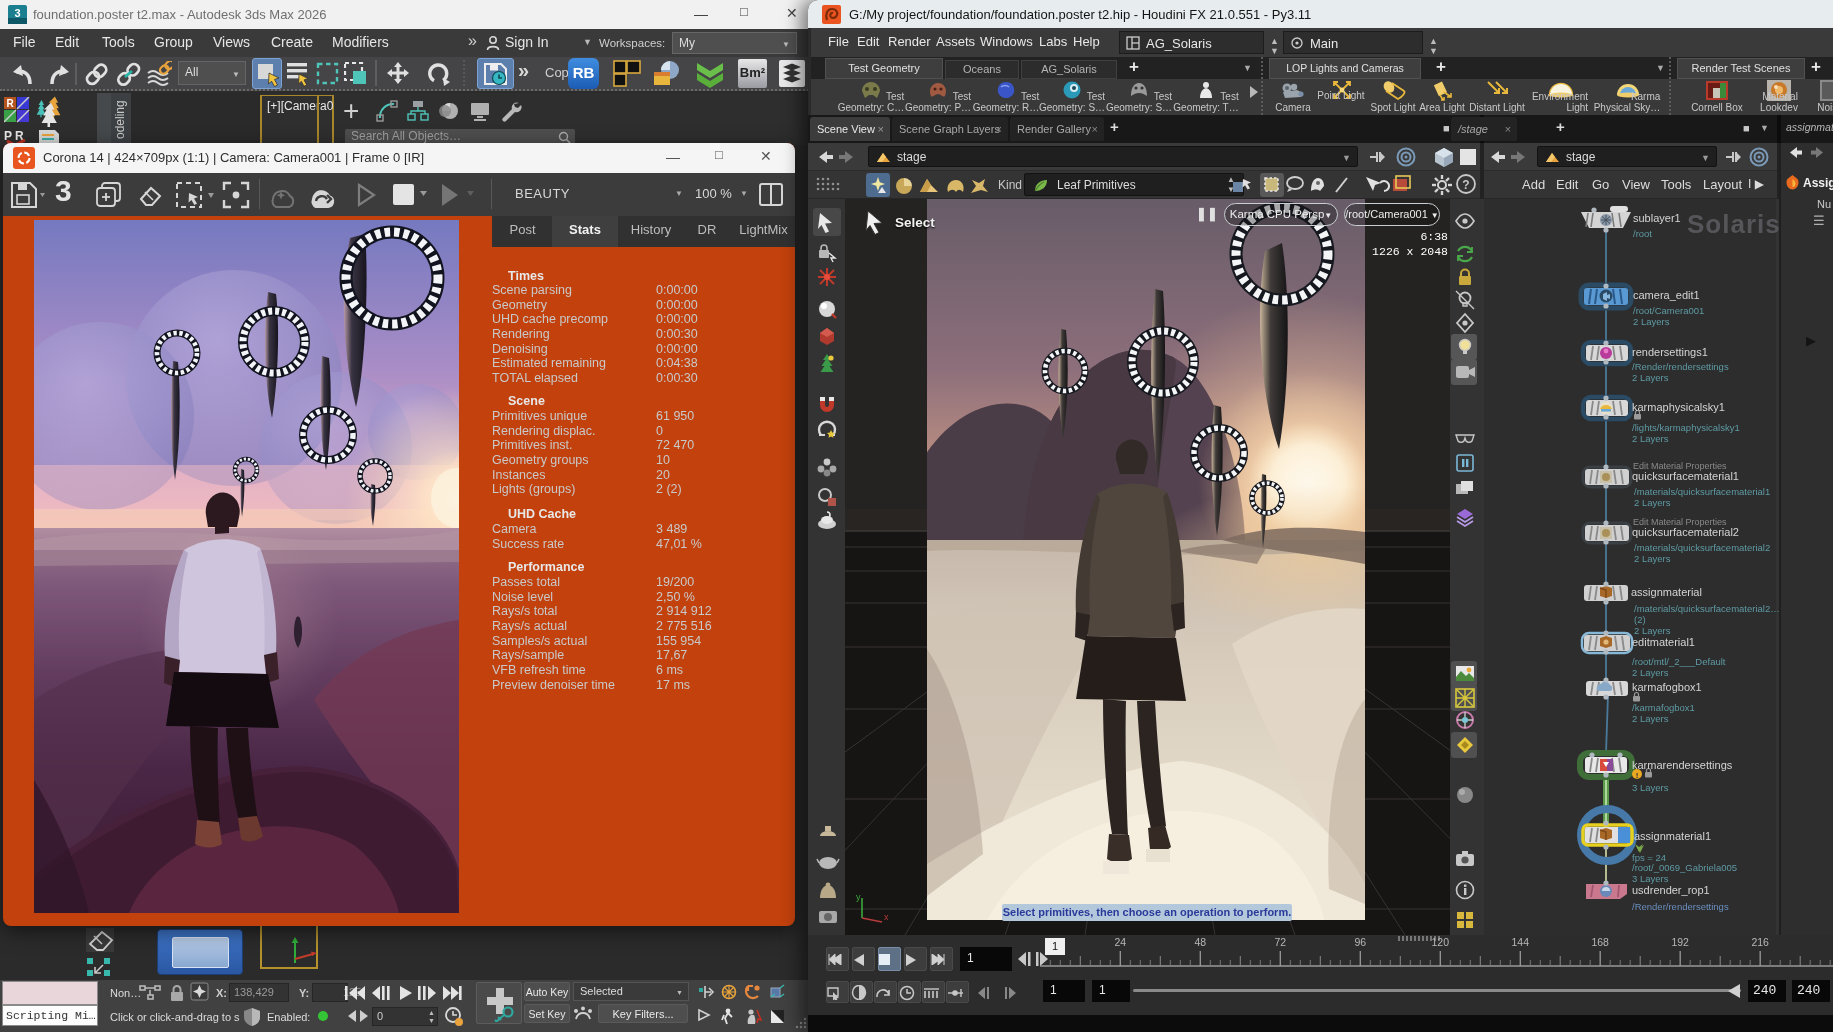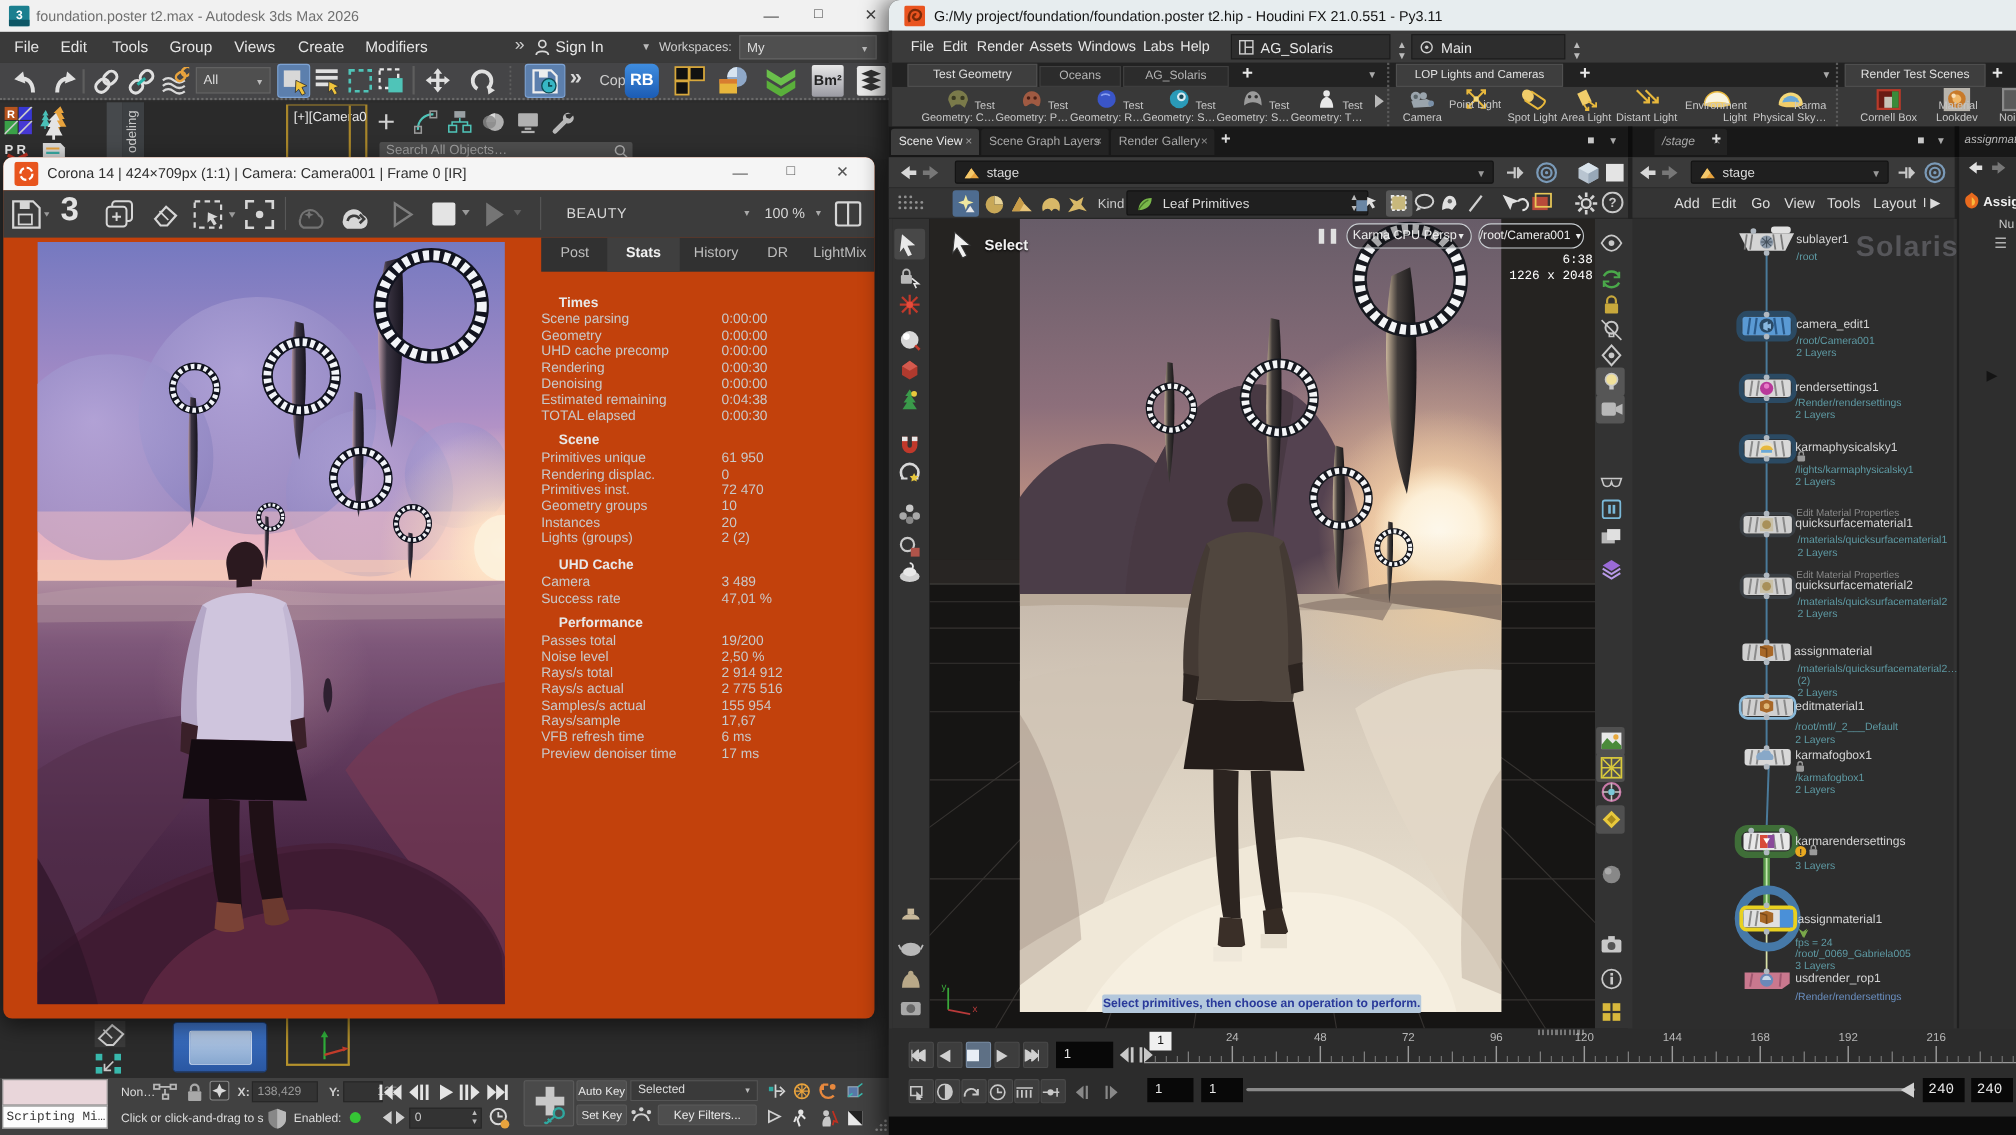--- a/index.html
+++ b/index.html
@@ -823,21 +823,21 @@
     </div>
   </div>
   <div class="abs h-panetabs" id="hpanetabs">
     <div class="htab" style="left:2px;width:80px;background:#3c3c3c;color:#e8e8e8;padding-left:7px;">Scene View<span style="position:absolute;right:6px;color:#999;">×</span></div>
     <div class="htab" style="left:84px;width:116px;padding-left:7px;">Scene Graph Layers<span style="position:absolute;right:6px;color:#888;">×</span></div>
     <div class="htab" style="left:202px;width:94px;padding-left:7px;">Render Gallery<span style="position:absolute;right:6px;color:#888;">×</span></div>
     <span class="abs" style="left:302px;top:3px;color:#ddd;font-size:15px;font-weight:bold;">+</span>
     <span class="abs" style="left:635px;top:7px;color:#c8c8c8;font-size:11px;">■</span>
     <span class="abs" style="left:654px;top:8px;color:#aaa;font-size:9px;">▼</span>
     <div class="abs" style="left:672px;top:0;width:4px;height:28px;background:#0c0c0c;"></div>
-    <div class="htab" style="left:696px;width:66px;padding-left:7px;font-style:italic;">/stage<span style="position:absolute;right:6px;color:#888;">×</span></div>
+    <div class="htab" style="left:643px;width:66px;padding-left:7px;font-style:italic;">/stage<span style="position:absolute;right:6px;color:#888;">×</span></div>
     <span class="abs" style="left:748px;top:3px;color:#ddd;font-size:15px;font-weight:bold;">+</span>
     <span class="abs" style="left:935px;top:7px;color:#c8c8c8;font-size:11px;">■</span>
     <span class="abs" style="left:952px;top:8px;color:#aaa;font-size:9px;">▼</span>
     <div class="abs" style="left:969px;top:0;width:4px;height:28px;background:#0c0c0c;"></div>
     <span class="abs" style="left:978px;top:6px;color:#b8b8b8;font-size:10.5px;font-style:italic;">assignmat</span>
   </div>
   <div class="abs h-ptool" id="hptool">
     <svg class="abs" style="left:7px;top:6px;" width="46" height="16">
         <path d="M12,2 l-8,6 l8,6 v-4 h6 v-4 h-6 z" fill="#d8d8d8"></path>
         <path d="M30,2 l8,6 l-8,6 v-4 h-6 v-4 h6 z" fill="#777"></path>

